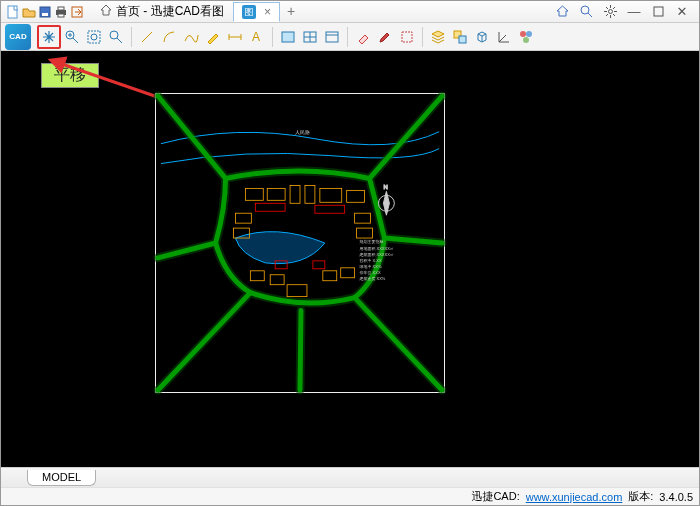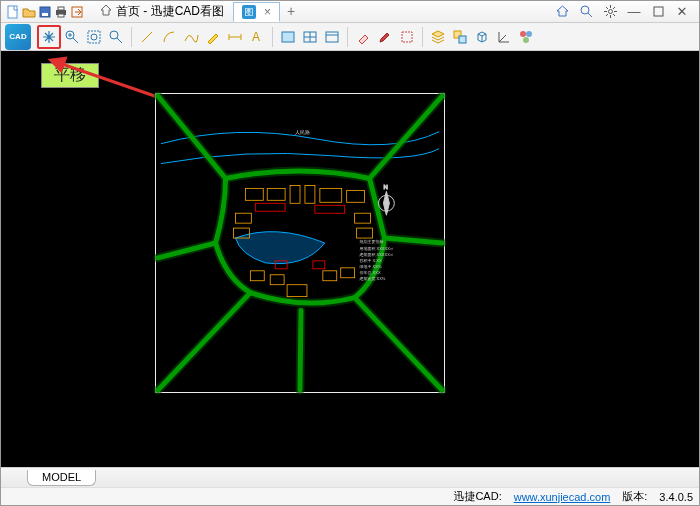--- a/index.html
+++ b/index.html
@@ -28,21 +28,21 @@
   .cad-viewport { position: absolute; left: 154px; top: 42px; width: 290px; height: 300px; border: 1px solid #eee; background: #000; }
   .cad-viewport svg { width: 100%; height: 100%; display: block; }
   
   .tooltip { position: absolute; left: 40px; top: 12px; background: #bef264; border: 1px solid #888; padding: 1px 12px; font-size: 16px; color: #222; }
   
   .arrow { position: absolute; left: 50px; top: 6px; width: 160px; height: 60px; pointer-events: none; }
   
   .bottom-tabs { height: 20px; background: linear-gradient(#f6f6f6,#eaeaea); border-top: 1px solid #cfcfcf; display: flex; align-items: flex-end; padding-left: 26px; }
   .model-tab { background: #fff; border: 1px solid #b0b0b0; border-top: none; border-radius: 0 0 6px 6px; padding: 1px 14px 2px; font-size: 11px; cursor: pointer; position: relative; top: -1px; }
   
-  .status { height: 18px; background: #f6f6f6; border-top: 1px solid #e0e0e0; display: flex; align-items: center; justify-content: flex-end; padding: 0 6px; font-size: 11px; gap: 12px; }
+  .status { height: 18px; background: #f6f6f6; border-top: 1px solid #e0e0e0; display: flex; align-items: center; justify-content: flex-end; padding: 0 6px; font-size: 11px; gap: 6px; }
   .status a { color: #0066cc; }
   svg { overflow: visible; }
 </style>
 </head>
 <body>
 
 <div class="window">
 
   <div class="menubar">
     <span class="ico">

